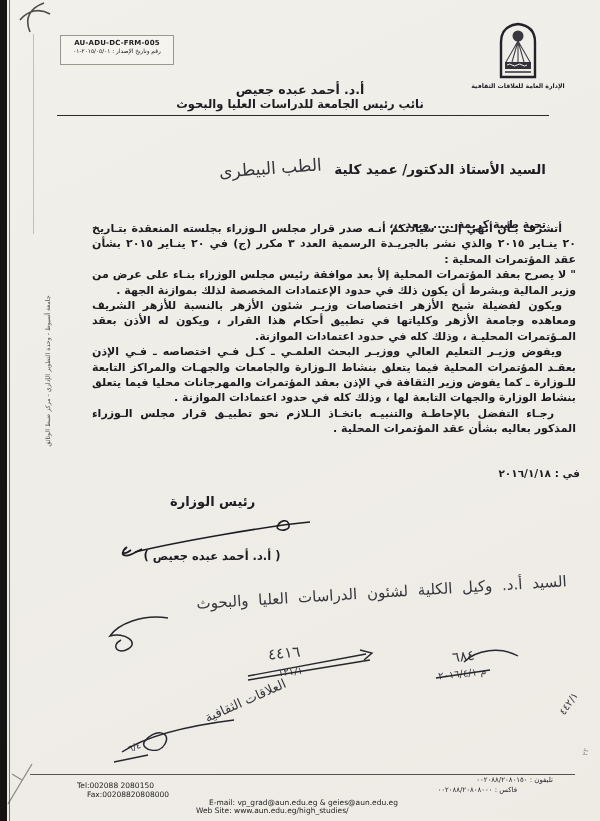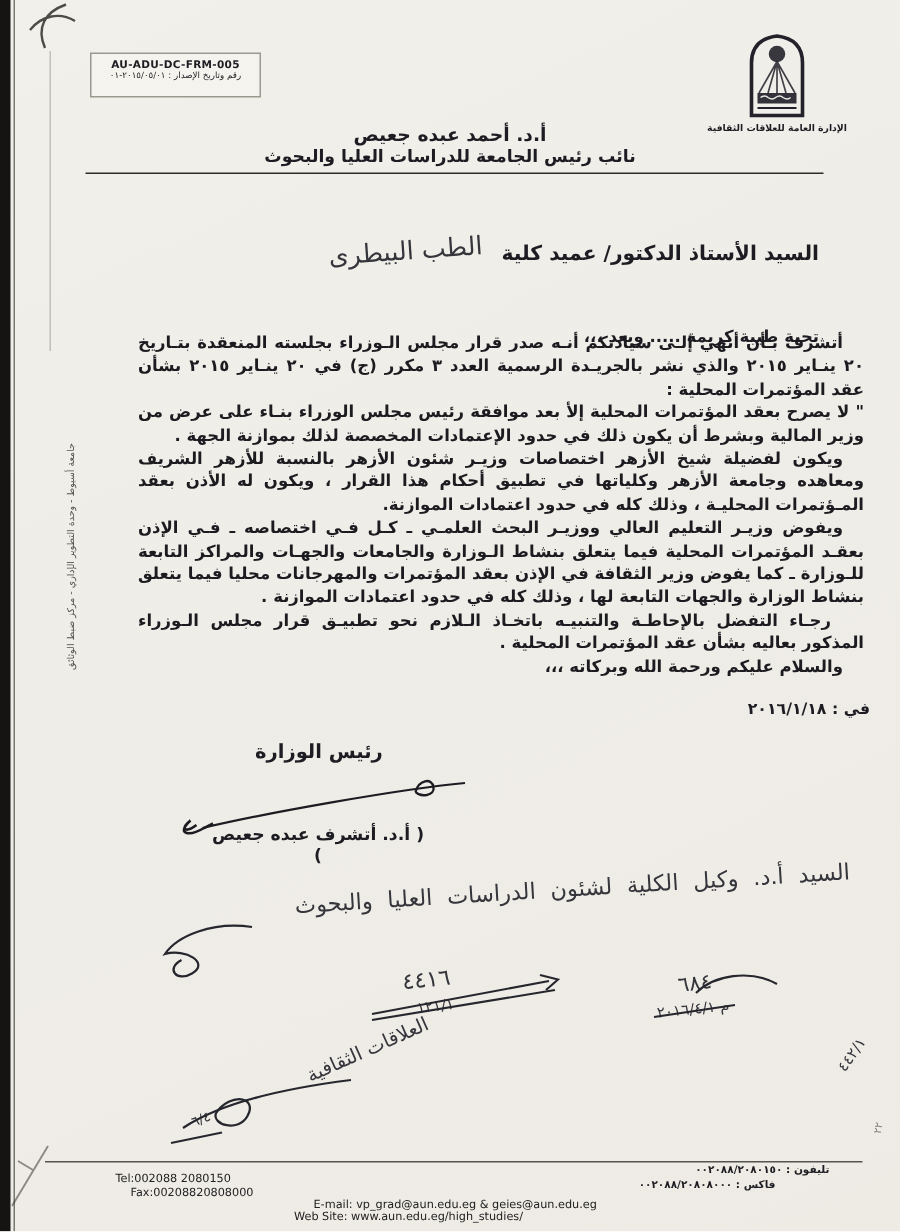--- a/index.html
+++ b/index.html
@@ -64,21 +64,21 @@
   #deptDate{left:128px;top:742px;font-size:9px;transform:rotate(-22deg);}
 
   #edgeMark{left:556px;top:698px;font-size:10px;transform:rotate(-55deg);}
   #cornerBR{left:582px;top:748px;font-size:7px;transform:rotate(-78deg);opacity:.55;}
 
   #marginText{left:-86px;top:366px;width:270px;height:10px;font-size:6.3px;
               letter-spacing:.3px;color:rgba(40,40,36,.8);transform:rotate(-90deg);
               text-align:center;white-space:nowrap;}
 
   #fRule{left:30px;top:774px;width:545px;height:1px;background:#3a3a36;opacity:.85;}
-  .fAr{font-size:7px;font-weight:bold;text-align:right;}
+  .fAr{font-size:7px;font-weight:normal;text-align:right;}
   #fTelAr{right:47px;top:776px;width:160px;}
   #fFaxAr{right:83px;top:786px;width:140px;}
   .fEn{font-size:7.5px;color:#222;}
   #fTelEn{left:77px;top:781px;}
   #fFaxEn{left:87px;top:790px;}
   #fEmail{left:177px;top:798px;padding-left:32px;}
   #fWeb{left:196px;top:806px;}
 </style>
 </head>
 <body>
@@ -123,32 +123,31 @@
   </div>
 
   <div id="greet" class="abs rtl">تحية طيبة كريمة ..... وبعد ،،،</div>
 
   <div id="bodyTxt" class="abs rtl">
     <p class="i14">أتشرف بـأن أنهي إلـى سيادتكم أنـه صدر قرار مجلس الـوزراء بجلسته المنعقدة بتـاريخ ٢٠ ينـاير ٢٠١٥ والذي نشر بالجريـدة الرسمية العدد ٣ مكرر (ج) في ٢٠ ينـاير ٢٠١٥ بشأن عقد المؤتمرات المحلية :</p>
     <p>" لا يصرح بعقد المؤتمرات المحلية إلأ بعد موافقة رئيس مجلس الوزراء بنـاء على عرض من وزير المالية وبشرط أن يكون ذلك في حدود الإعتمادات المخصصة لذلك بموازنة الجهة .</p>
     <p class="i14">ويكون لفضيلة شيخ الأزهر اختصاصات وزيـر شئون الأزهر بالنسبة للأزهر الشريف ومعاهده وجامعة الأزهر وكلياتها في تطبيق أحكام هذا القرار ، ويكون له الأذن بعقد المـؤتمرات المحليـة ، وذلك كله في حدود اعتمادات الموازنة.</p>
     <p class="i14">ويفوض وزيـر التعليم العالي ووزيـر البحث العلمـي ـ كـل فـي اختصاصه ـ فـي الإذن بعقـد المؤتمرات المحلية فيما يتعلق بنشاط الـوزارة والجامعات والجهـات والمراكز التابعة للـوزارة ـ كما يفوض وزير الثقافة في الإذن بعقد المؤتمرات والمهرجانات محليا فيما يتعلق بنشاط الوزارة والجهات التابعة لها ، وذلك كله في حدود اعتمادات الموازنة .</p>
     <p class="i22">رجـاء التفضل بالإحاطـة والتنبيـه باتخـاذ الـلازم نحو تطبيـق قرار مجلس الـوزراء المذكور بعاليه بشأن عقد المؤتمرات المحلية .</p>
-    <p class="i14">والسلام عليكم ورحمة الله وبركاته ،،،</p>
   </div>
 
   <div id="dateLine" class="abs rtl">في : ٢٠١٦/١/١٨</div>
 
   <div id="sigTitle" class="abs rtl">رئيس الوزارة</div>
   <svg id="sigSvg" class="abs" width="200" height="45" viewBox="0 0 200 45">
     <path d="M14,36 c-8,6 -11,2 -4,-3 c-10,9 -1,11 9,5 l6,-3" fill="none" stroke="#1c1c22" stroke-width="1.7"></path>
     <path d="M18,38 C60,28 150,12 193,8" fill="none" stroke="#1c1c22" stroke-width="1.5"></path>
     <path d="M160,14 c2,-8 11,-10 12,-3 c1,5 -8,7 -12,3" fill="none" stroke="#1c1c22" stroke-width="1.6"></path>
   </svg>
-  <div id="sigName" class="abs rtl">( أ.د. أتشرف عبده جعيص )</div>
+  <div id="sigName" class="abs rtl">( أ.د. أحمد عبده جعيص )</div>
 
   <div id="routeNote" class="abs rtl hand">السيد أ.د. وكيل الكلية لشئون الدراسات العليا والبحوث</div>
   <svg id="routeSwoosh" class="abs" width="70" height="48" viewBox="0 0 70 48">
     <path d="M64,8 C38,4 14,14 6,26 c14,-4 30,6 18,13 c-10,6 -18,-3 -7,-9" fill="none" stroke="#26262e" stroke-width="1.5"></path>
   </svg>
 
   <div id="markL" class="abs rtl hand">٤٤١٦</div>
   <div id="markLDate" class="abs rtl hand">١٢١/١</div>
   <svg id="markLArrow" class="abs" width="134" height="40" viewBox="0 0 134 40">
     <path d="M2,32 L120,10 M2,36 L124,16" fill="none" stroke="#26262e" stroke-width="1.4"></path>

